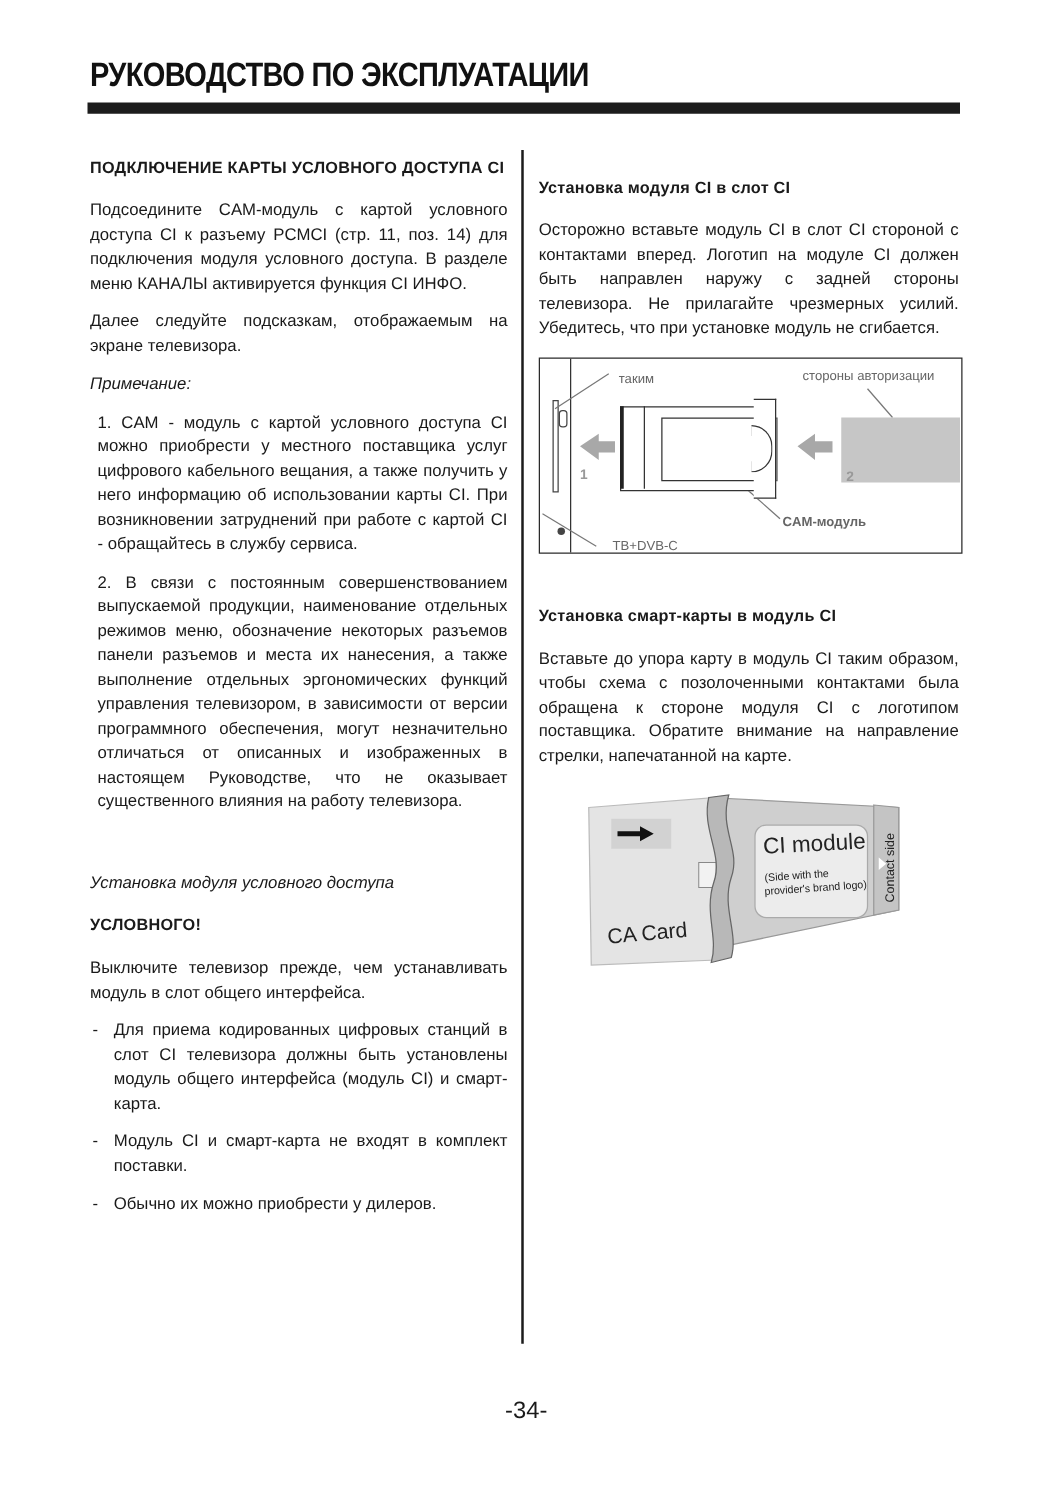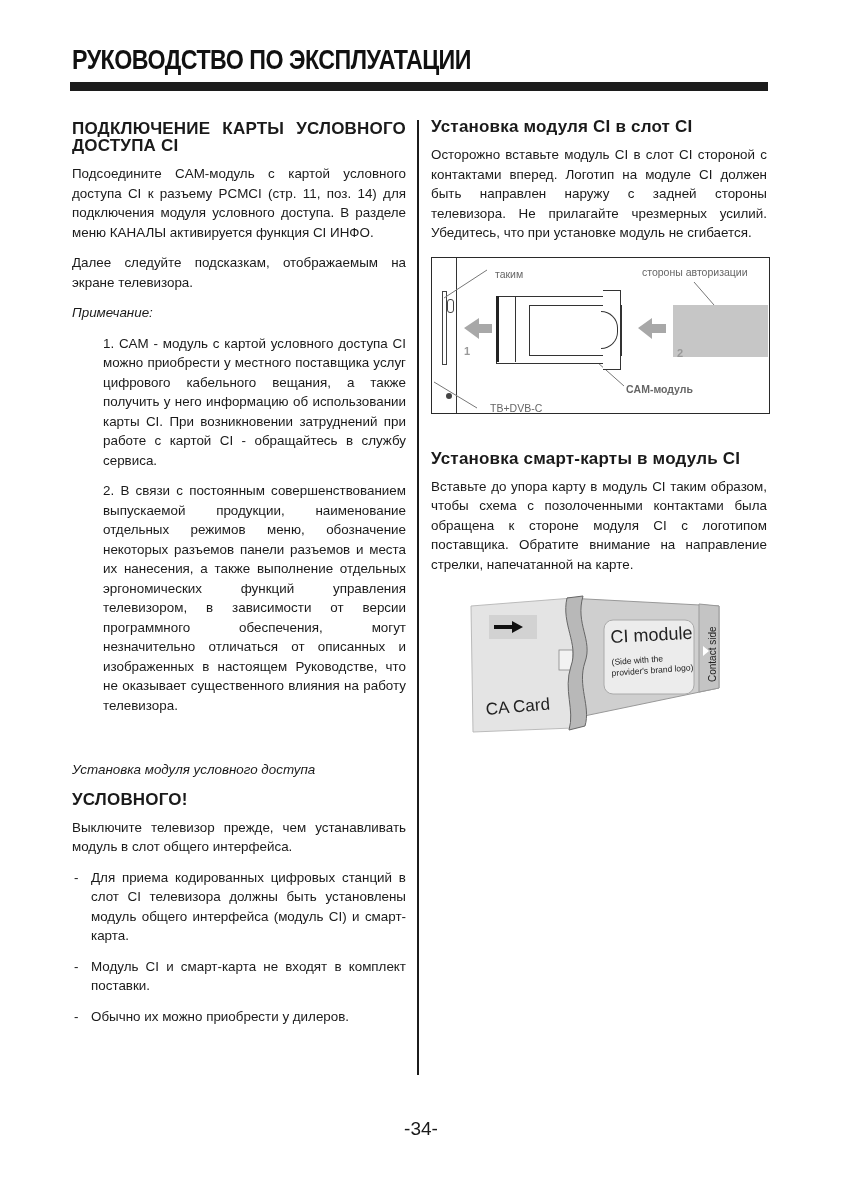--- a/index.html
+++ b/index.html
@@ -2,26 +2,26 @@
 <html><head>
 <meta charset="utf-8">
 <style>
   html, body { margin:0; padding:0; background:#ffffff; }
   body { width:842px; height:1190px; position:relative; overflow:hidden; font-family:"Liberation Sans", sans-serif; color:#1a1a1a; }
   .page-title { position:absolute; left:72px; top:45px; font-family:"Liberation Sans", sans-serif; font-weight:bold; font-size:27px; letter-spacing:-0.6px; transform:scaleX(0.86); transform-origin:left top; color:#111; white-space:nowrap; }
   .title-bar { position:absolute; left:70px; top:82px; width:698px; height:9px; background:#1c1c1c; }
   .divider { position:absolute; left:417px; top:120px; width:2px; height:955px; background:#1c1c1c; }
   .col { position:absolute; font-size:13.4px; line-height:19.5px; }
   .col-left { left:72px; top:120px; width:334px; }
-  .col-right { left:431px; top:118px; width:336px; }
+  .col-right { left:431px; top:136px; width:336px; }
   p { margin:0 0 11px 0; text-align:justify; }
-  h2 { margin:0 0 10px 0; font-size:17px; font-weight:bold; line-height:17px; letter-spacing:0.2px; }
+  h2 { margin:0 0 10px 0; font-size:13px; font-weight:bold; line-height:28px; letter-spacing:0.2px; }
   h2.caps { text-align:justify; text-align-last:left; }
   .italic { font-style:italic; }
-  .note-list { margin-left:31px; }
+  .note-list { margin-left:6px; }
   .note-list p { margin-bottom:11px; }
   .bullets { list-style:none; margin:0; padding:0; }
   .bullets li { position:relative; padding-left:19px; margin-bottom:11px; text-align:justify; }
   .bullets li::before { content:"-"; position:absolute; left:2px; top:0; }
   .spacer { height:34px; }
   .page-number { position:absolute; left:0; width:842px; top:1118px; text-align:center; font-size:19px; color:#1a1a1a; }
 
   
   .fig1 { position:relative; width:337px; height:155px; border:1px solid #2a2a2a; margin:14px 0 0 0; background:#fff; }
   .fig1 .tv-edge { position:absolute; left:24px; top:0; width:1px; height:155px; background:#333; }

